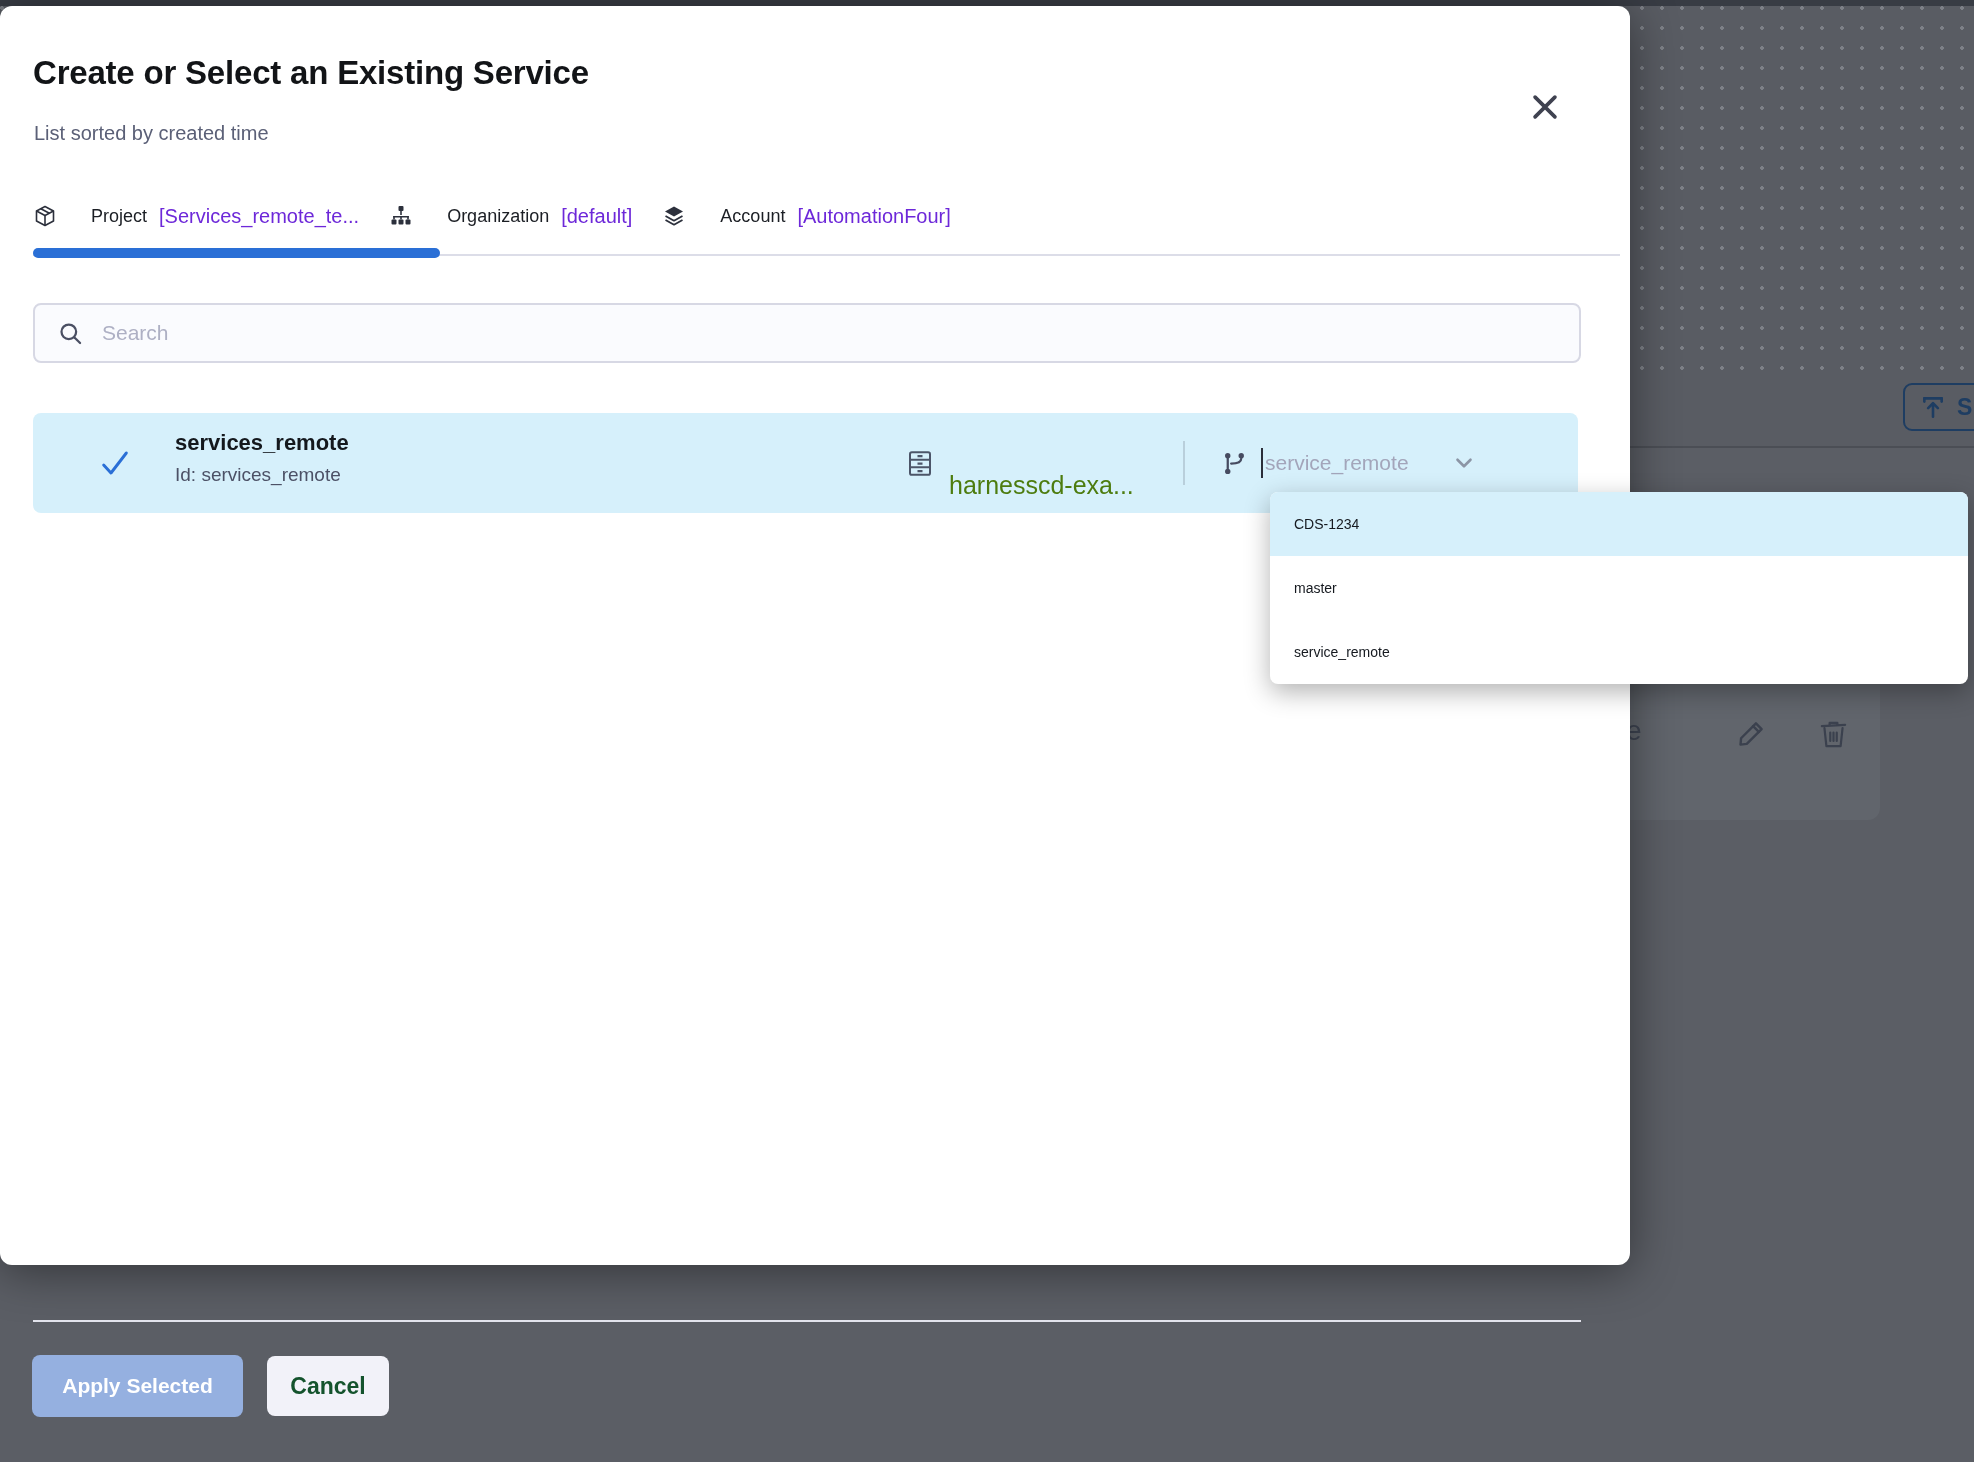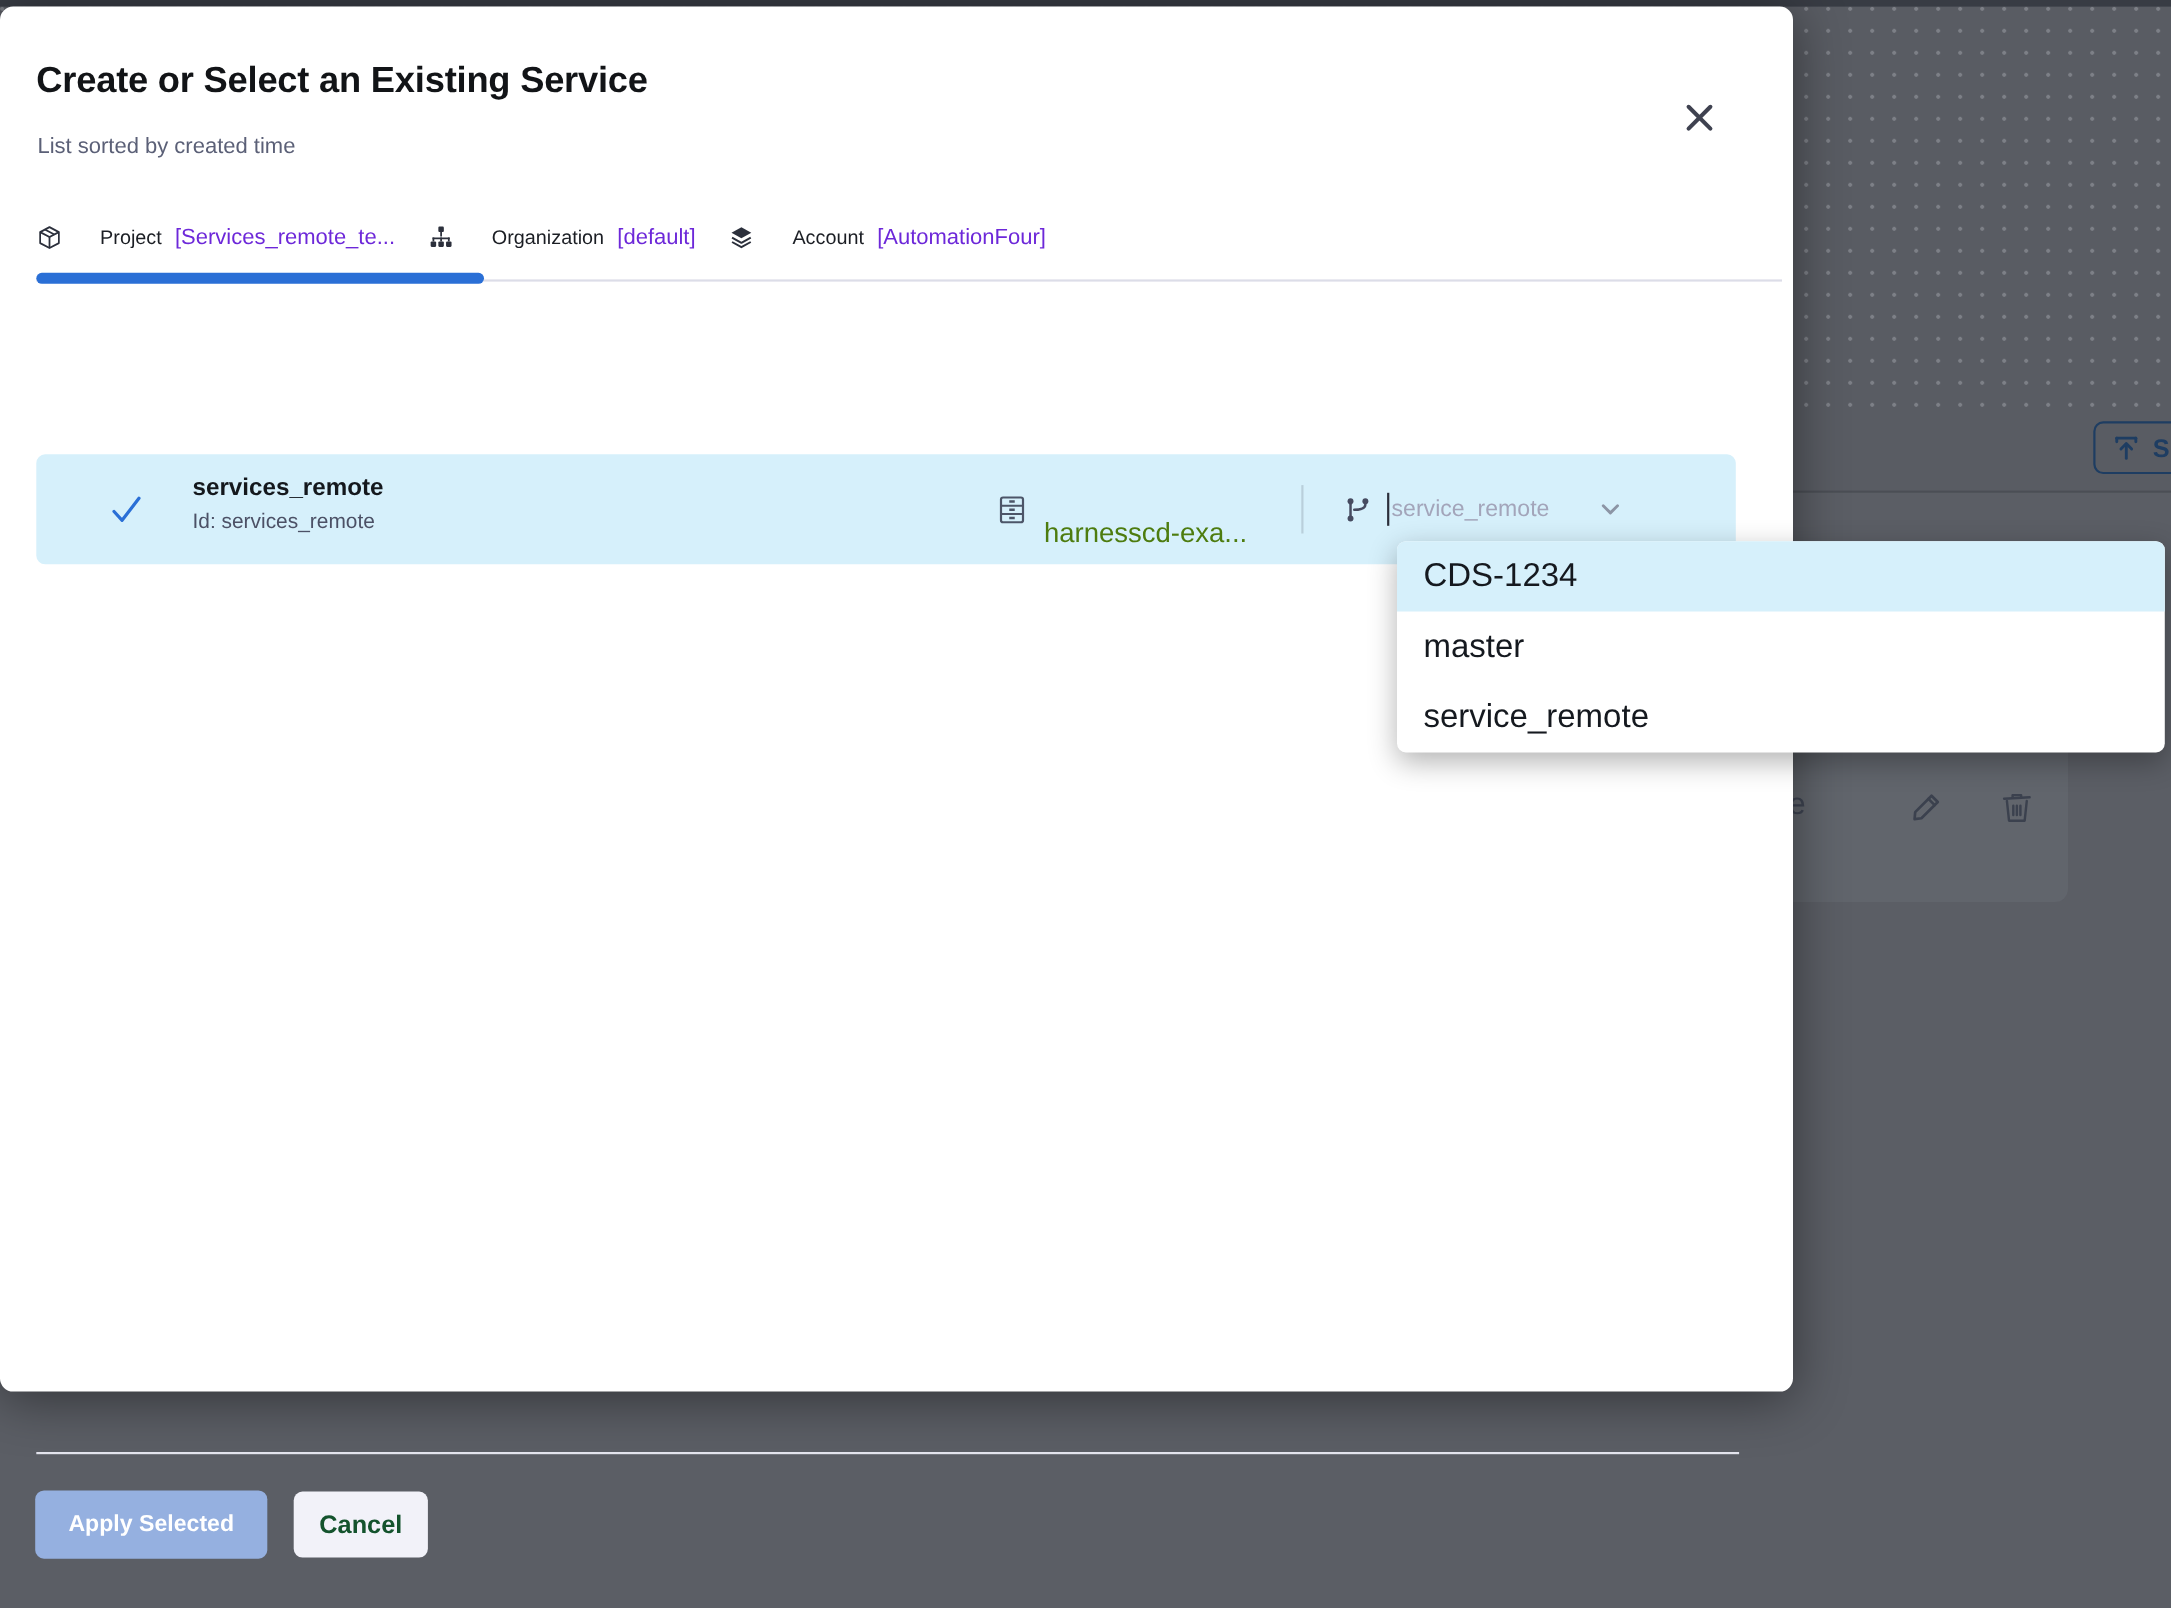--- a/index.html
+++ b/index.html
@@ -92,21 +92,21 @@
     background:#95b0e0; border:none; border-radius:8px; color:#ffffff;
     font-size:21px; font-weight:bold; font-family:inherit; cursor:pointer; }
   .btn-cancel { position:absolute; left:267px; top:1350px; width:122px; height:60px;
     background:#f2f2f9; border:none; border-radius:8px; color:#14532d;
     font-size:23px; font-weight:bold; font-family:inherit; cursor:pointer; }
 
   
   .dropdown { position:absolute; left:1270px; top:492px; width:698px; height:192px;
     background:#ffffff; border-radius:8px; box-shadow:0 8px 26px rgba(0,0,0,.30); z-index:5; }
   .dd-item { height:64px; display:flex; align-items:center; padding-left:24px;
-    font-size:30px; color:#15191f; cursor:pointer; }
+    font-size:14px; color:#15191f; cursor:pointer; }
   .dd-item.active { background:#d6f0fb; border-radius:8px 8px 0 0; }
 </style>
 </head>
 <body>
 
 <div class="stage">
 
   <div class="top-strip"></div>
   <div class="canvas-dots"></div>
   <div class="canvas-seam"></div>
@@ -181,20 +181,27 @@
             <path d="M3.5 16 L12 20.7 L20.5 16"></path>
           </svg>
           <span class="tab-label">Account</span>
           <span class="tab-bracket">[AutomationFour]</span>
         </div>
       </div>
       <div class="tabs-baseline"></div>
       <div class="tabs-active-bar"></div>
     </div>
 
+    <div class="search-box">
+      <svg viewBox="0 0 24 24" fill="none" stroke="currentColor" stroke-width="2" stroke-linecap="round">
+        <circle cx="10.5" cy="10.5" r="6.5"></circle>
+          <path d="M15.5 15.5 L20.5 20.5"></path>
+      </svg>
+      <input class="search-input" type="text" placeholder="Search" style="">
+    </div>
 
     <div class="svc-row">
       <svg class="svc-check" viewBox="0 0 24 24" fill="none" stroke="currentColor" stroke-width="2.2" stroke-linecap="round" stroke-linejoin="round">
         <path d="M3.5 13.5 L9 19.5 L20.5 4.5"></path>
       </svg>
       <div class="svc-names">
         <div class="svc-name">services_remote</div>
         <div class="svc-id">Id: services_remote</div>
       </div>
       <div class="svc-repo">

